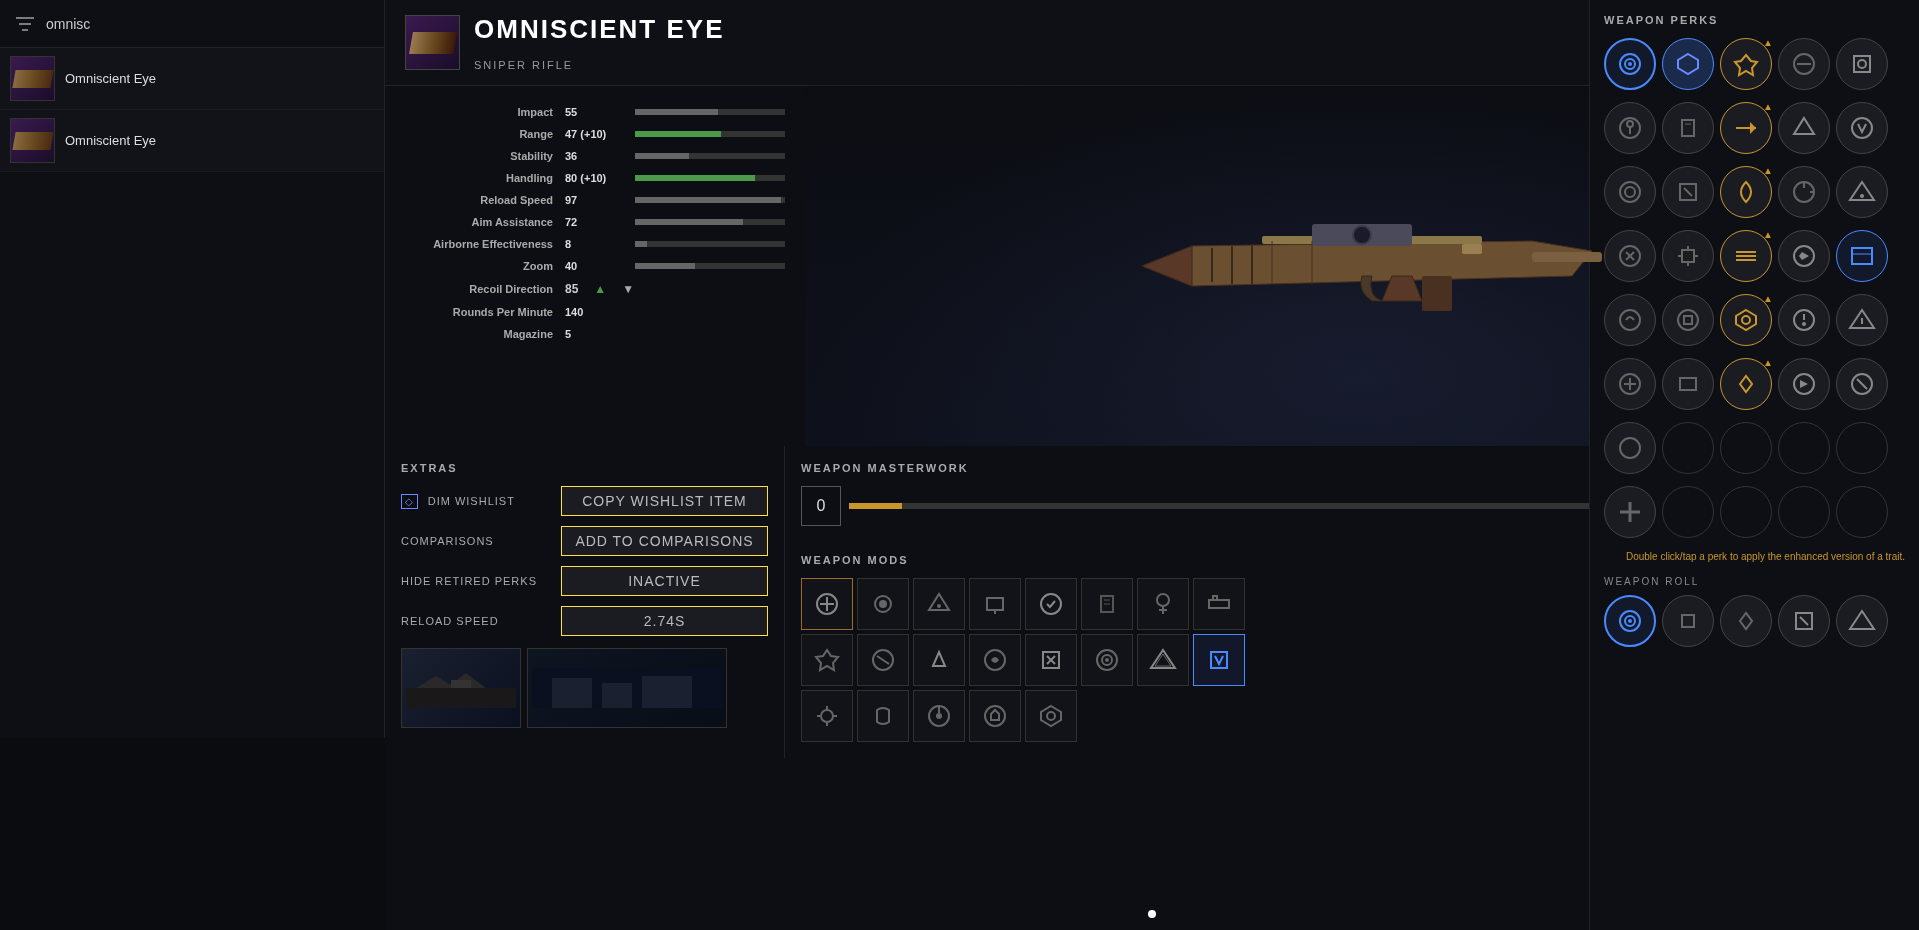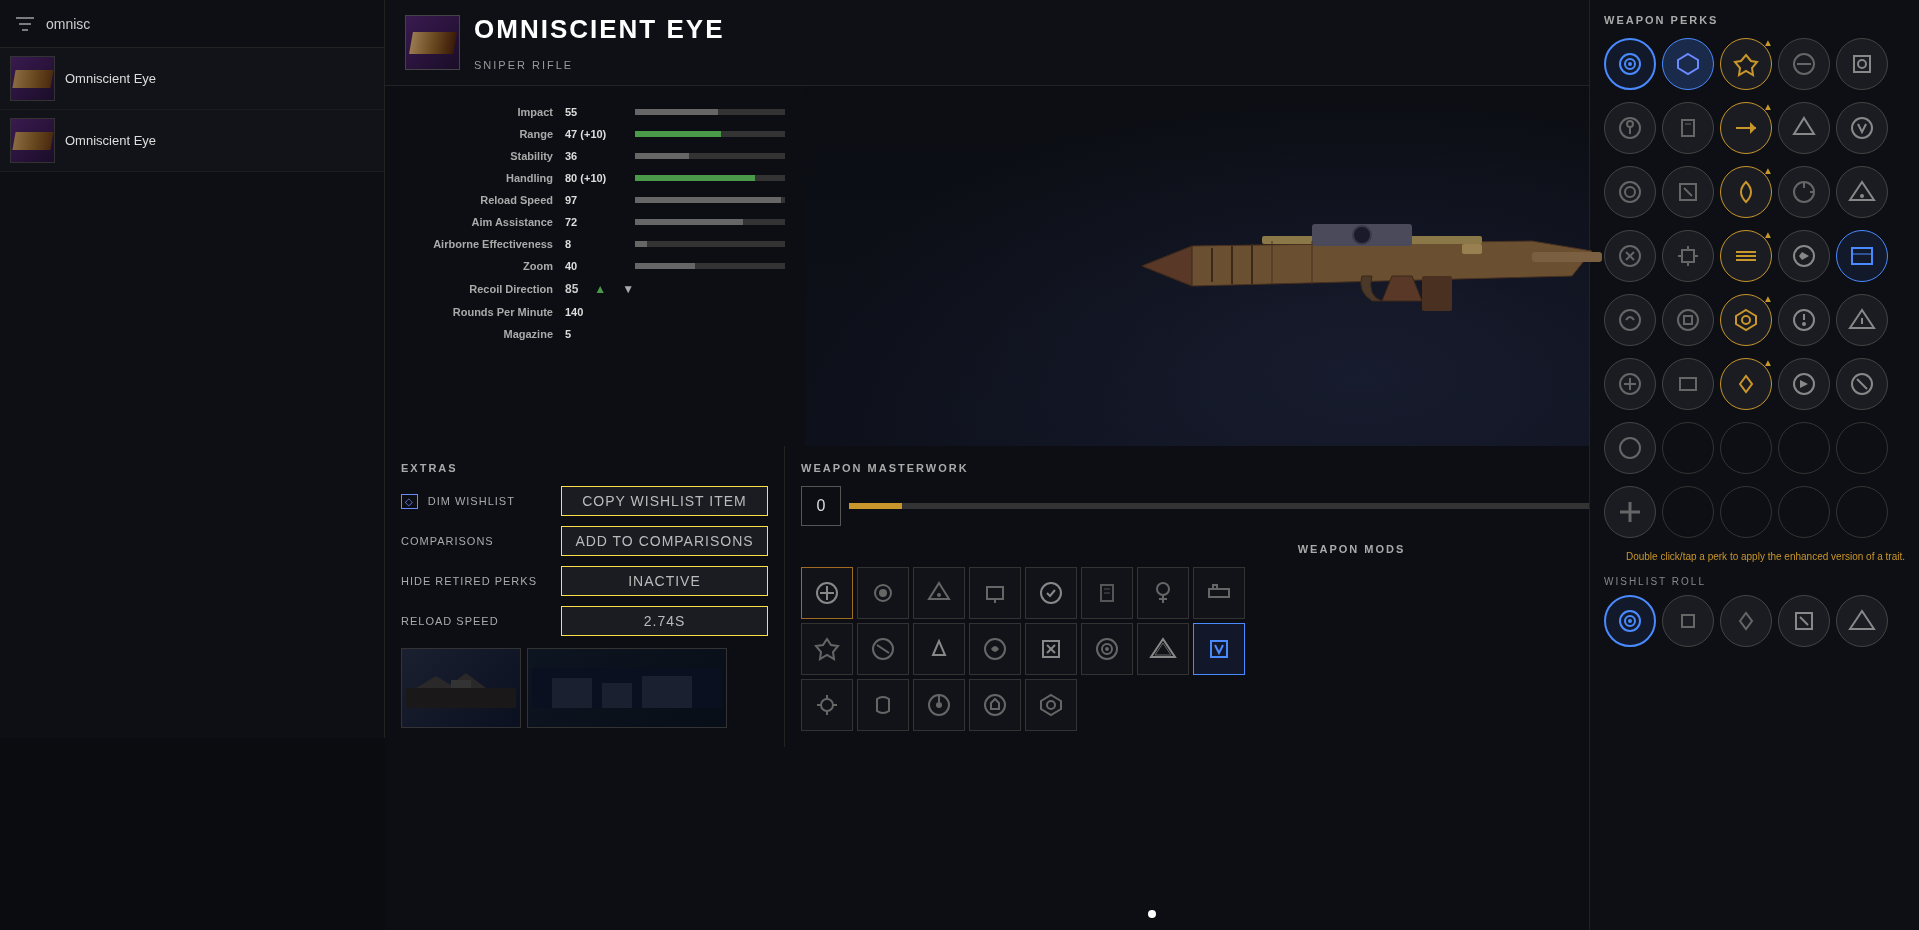--- a/index.html
+++ b/index.html
@@ -344,22 +344,21 @@
       width: 12px; height: 12px;
       background: #c8962a;
       border-radius: 50%;
       position: absolute;
       right: -6px;
       top: -3px;
     }
 
     
     #mods-section {
-      margin-top: 17px;
-      text-align: center;
+      margin-top: 28px;
     }
 
     .mods-grid {
       display: grid;
       grid-template-columns: repeat(8, 52px);
       gap: 4px;
       margin-top: 8px;
     }
 
     .mod-slot {
@@ -1083,21 +1082,21 @@
       </div>
     <div class="perk-slot empty"></div>
     <div class="perk-slot empty"></div>
     <div class="perk-slot empty"></div>
     <div class="perk-slot empty"></div>
   </div>
 
   <div class="hint-text">Double click/tap a perk to apply the enhanced version of a trait.</div>
 
   <div class="curated-section">
-    <div class="curated-label">WISHLIST ROLL</div>
+    <div class="curated-label">WEAPON ROLL</div>
     <div class="perks-grid">
       <div class="perk-slot selected-blue">
           <svg width="28" height="28" viewBox="0 0 28 28">
             <circle cx="14" cy="14" r="10" fill="none" stroke="#4a8aff" stroke-width="2"></circle>
             <circle cx="14" cy="14" r="5" fill="none" stroke="#4a8aff" stroke-width="2"></circle>
             <circle cx="14" cy="14" r="2" fill="#4a8aff"></circle>
           </svg>
         </div>
       <div class="perk-slot">
           <svg width="28" height="28" viewBox="0 0 28 28">

